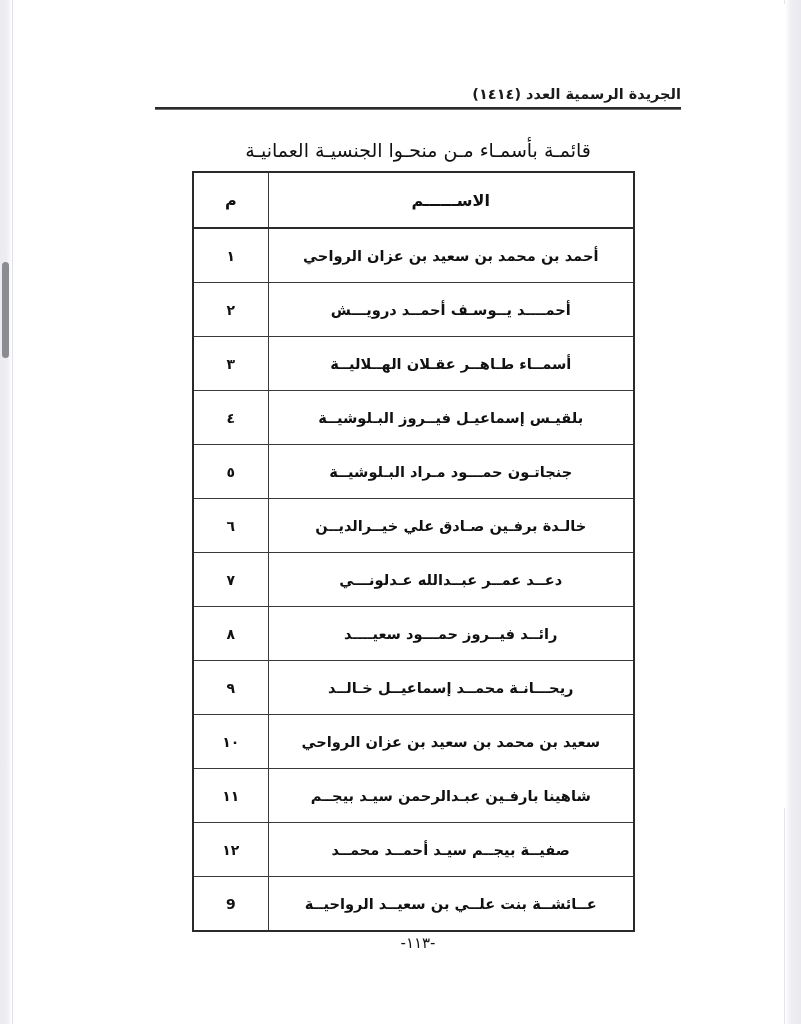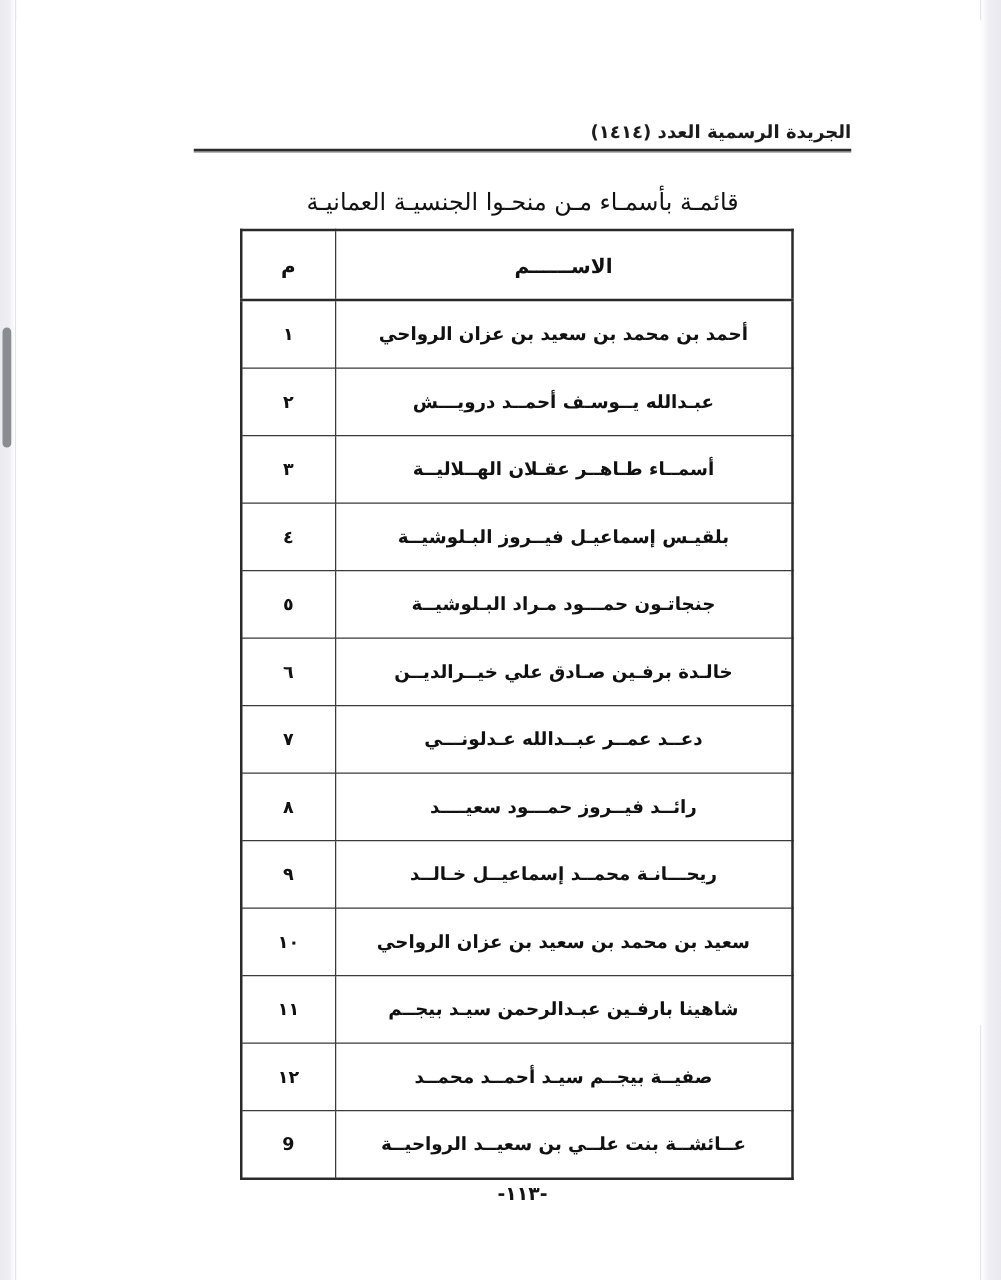--- a/index.html
+++ b/index.html
@@ -36,21 +36,21 @@
     top: 262px;
     width: 7px;
     height: 96px;
     background: #8b8b92;
     border-radius: 4px;
   }
 
   
   .page {
     position: absolute;
-    top: 16px;
+    top: 4px;
     left: 13px;
     width: 772px;
     height: 804px;
     background: #ffffff;
   }
 
   .masthead {
     position: absolute;
     top: 82px;
     right: 104px;
@@ -131,21 +131,21 @@
     font-weight: 700;
   }
 
   .page-number {
     position: absolute;
     top: 930px;
     right: 104px;
     width: 526px;
     text-align: center;
     font-size: 15px;
-    font-weight: 700;
+    font-weight: 400;
     color: #141414;
     direction: ltr;
   }
 </style>
 </head>
 <body>
 
 <div class="gutter-left">
   <div class="scroll-thumb"></div>
 </div>
@@ -169,21 +169,21 @@
         <th class="cell-name">الاســــــم</th>
         <th class="cell-num">م</th>
       </tr>
     </thead>
     <tbody>
         <tr>
           <td class="cell-name">أحمد بن محمد بن سعيد بن عزان الرواحي</td>
           <td class="cell-num">١</td>
         </tr>
         <tr>
-          <td class="cell-name">عبـدالله يــوسـف أحمــد درويـــش</td>
+          <td class="cell-name">أحمــــد يــوسـف أحمــد درويـــش</td>
           <td class="cell-num">٢</td>
         </tr>
         <tr>
           <td class="cell-name">أسمــاء طـاهــر عقـلان الهــلاليــة</td>
           <td class="cell-num">٣</td>
         </tr>
         <tr>
           <td class="cell-name">بلقيـس إسماعيـل فيــروز البـلوشيــة</td>
           <td class="cell-num">٤</td>
         </tr>

